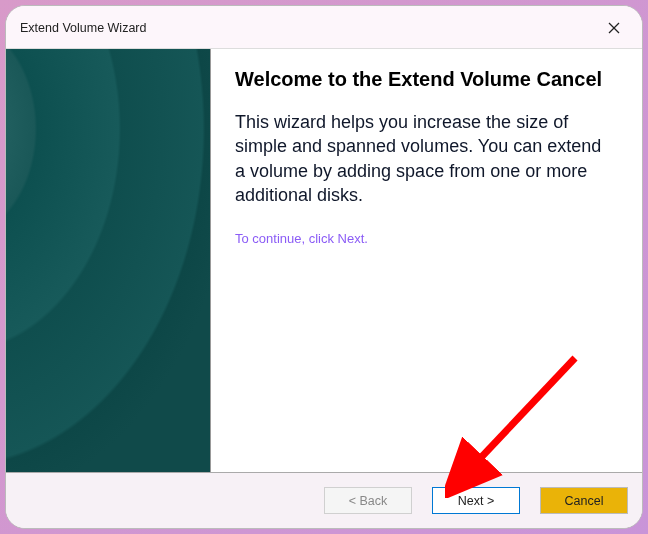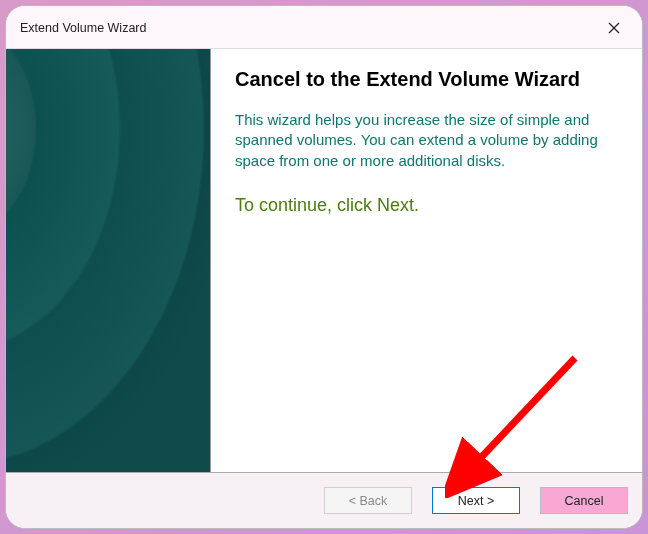--- a/index.html
+++ b/index.html
@@ -68,44 +68,44 @@
       background: #fff;
     }
     .heading {
       font-size: 20px;
       font-weight: 700;
       color: #000;
       line-height: 1.25;
       margin-bottom: 18px;
     }
     .body-text {
-      font-size: 15px;
-      color: #0f766e;
+      font-size: 18px;
+      color: #0f172a;
       line-height: 1.35;
       margin-bottom: 24px;
     }
     .continue-text {
-      font-size: 18px;
-      color: #4d7c0f;
+      font-size: 13px;
+      color: #8b5cf6;
     }
     .button-bar {
       display: flex;
       justify-content: flex-end;
       align-items: center;
       padding: 14px 14px 14px 0;
       gap: 20px;
       background: #f7f1f6;
     }
     .btn {
       min-width: 88px;
       height: 27px;
       font-size: 12.5px;
       font-family: inherit;
       border: 1px solid #bbb;
-      background: #f9a8d4;
+      background: #eab308;
       color: #222;
       cursor: pointer;
       padding: 0 12px;
     }
     .btn.disabled {
       color: #888;
       border-color: #d0d0d0;
       background: #f5f5f5;
       cursor: default;
     }
@@ -129,21 +129,21 @@
       <svg viewBox="0 0 12 12">
         <line x1="1" y1="1" x2="11" y2="11" stroke="#222" stroke-width="1.2"></line>
         <line x1="11" y1="1" x2="1" y2="11" stroke="#222" stroke-width="1.2"></line>
       </svg>
     </button>
   </div>
 
   <div class="content-area">
     <div class="banner"></div>
     <div class="main-panel">
-      <h1 class="heading">Cancel to the Extend Volume Wizard</h1>
+      <h1 class="heading">Welcome to the Extend Volume Cancel</h1>
       <p class="body-text">This wizard helps you increase the size of simple and spanned volumes. You can extend a volume  by adding space from one or more additional disks.</p>
       <p class="continue-text">To continue, click Next.</p>
     </div>
   </div>
 
   <div class="button-bar">
     <button class="btn disabled" disabled="">&lt; Back</button>
     <button class="btn primary">Next &gt;</button>
     <button class="btn">Cancel</button>
   </div>

